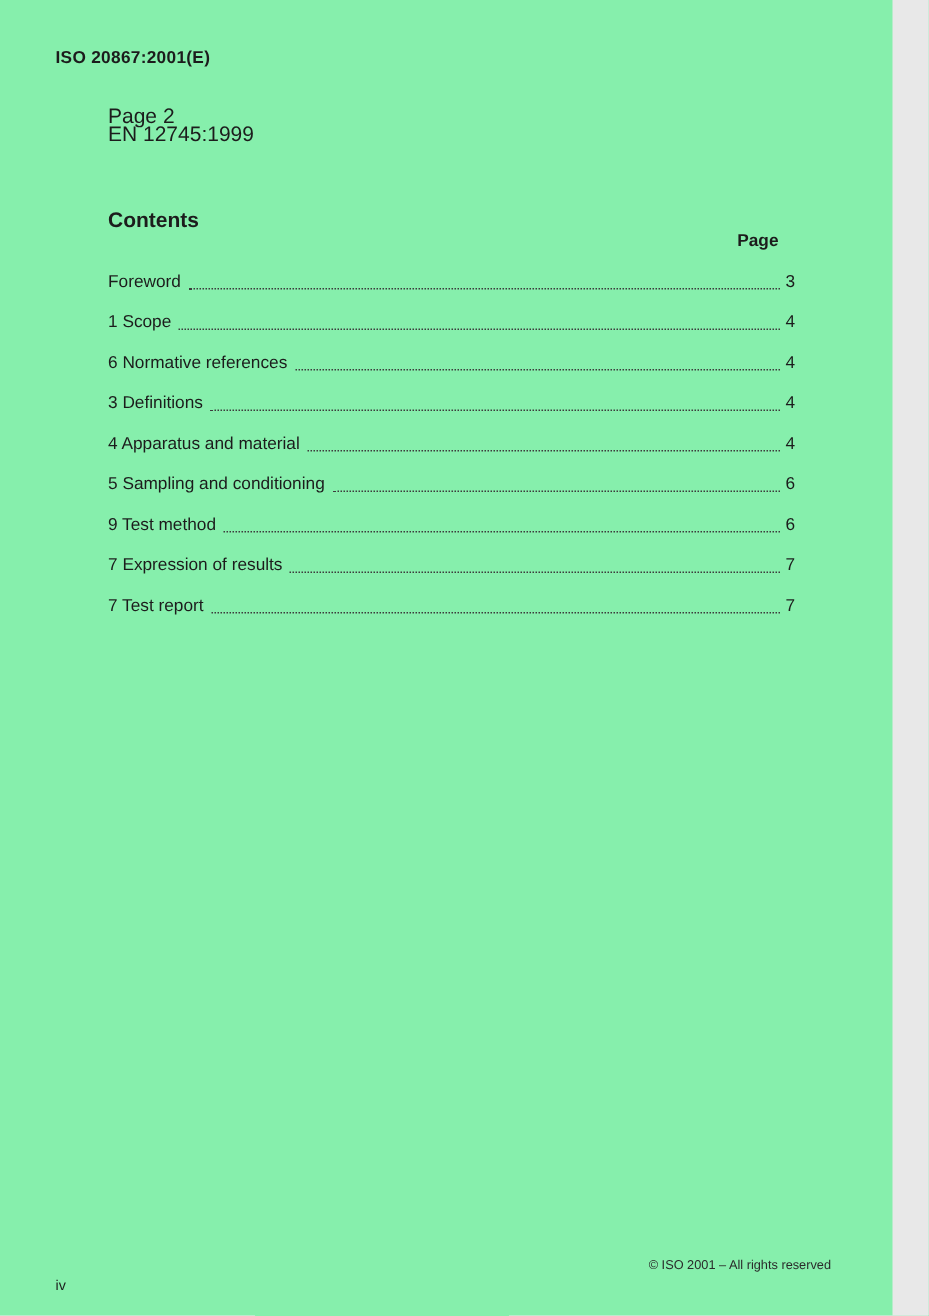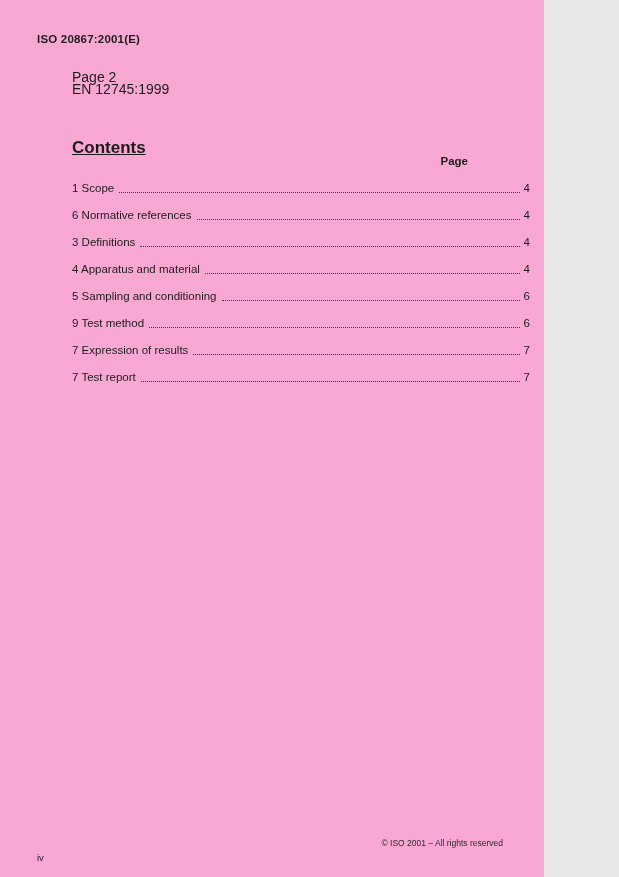--- a/index.html
+++ b/index.html
@@ -2,23 +2,23 @@
 <html><head>
 <meta charset="utf-8">
 <style>
   html, body {
     margin: 0;
     padding: 0;
     background: #e8e8e8;
   }
   .page {
     position: relative;
-    width: 544px;
+    width: 595px;
     height: 877px;
-    background: #f9a8d4;
+    background: #86efac;
     font-family: "Liberation Sans", sans-serif;
     color: #1c1c1c;
     overflow: hidden;
   }
   .doc-ref {
     position: absolute;
     left: 37px;
     top: 33px;
     font-size: 11.5px;
     font-weight: bold;
@@ -28,23 +28,22 @@
     position: absolute;
     left: 72px;
     top: 72px;
     font-size: 14px;
     line-height: 11.5px;
   }
   .contents-title {
     position: absolute;
     left: 72px;
     top: 138px;
-    font-size: 17px;
+    font-size: 14px;
     font-weight: bold;
-    text-decoration: underline;
   }
   .page-col-label {
     position: absolute;
     right: 76px;
     top: 155px;
     font-size: 11.5px;
     font-weight: bold;
     text-align: right;
   }
   .toc-list {
@@ -97,20 +96,25 @@
     <div>Page 2</div>
     <div>EN 12745:1999</div>
   </div>
 
   <div class="contents-title">Contents</div>
 
   <div class="page-col-label">Page</div>
 
   <div class="toc-list">
 
+      <div class="toc-row">
+        <span class="toc-label">Foreword</span>
+        <span class="toc-leader"></span>
+        <span class="toc-page-num">3</span>
+      </div>
 
       <div class="toc-row">
         <span class="toc-label">1 Scope</span>
         <span class="toc-leader"></span>
         <span class="toc-page-num">4</span>
       </div>
 
       <div class="toc-row">
         <span class="toc-label">6 Normative references</span>
         <span class="toc-leader"></span>

